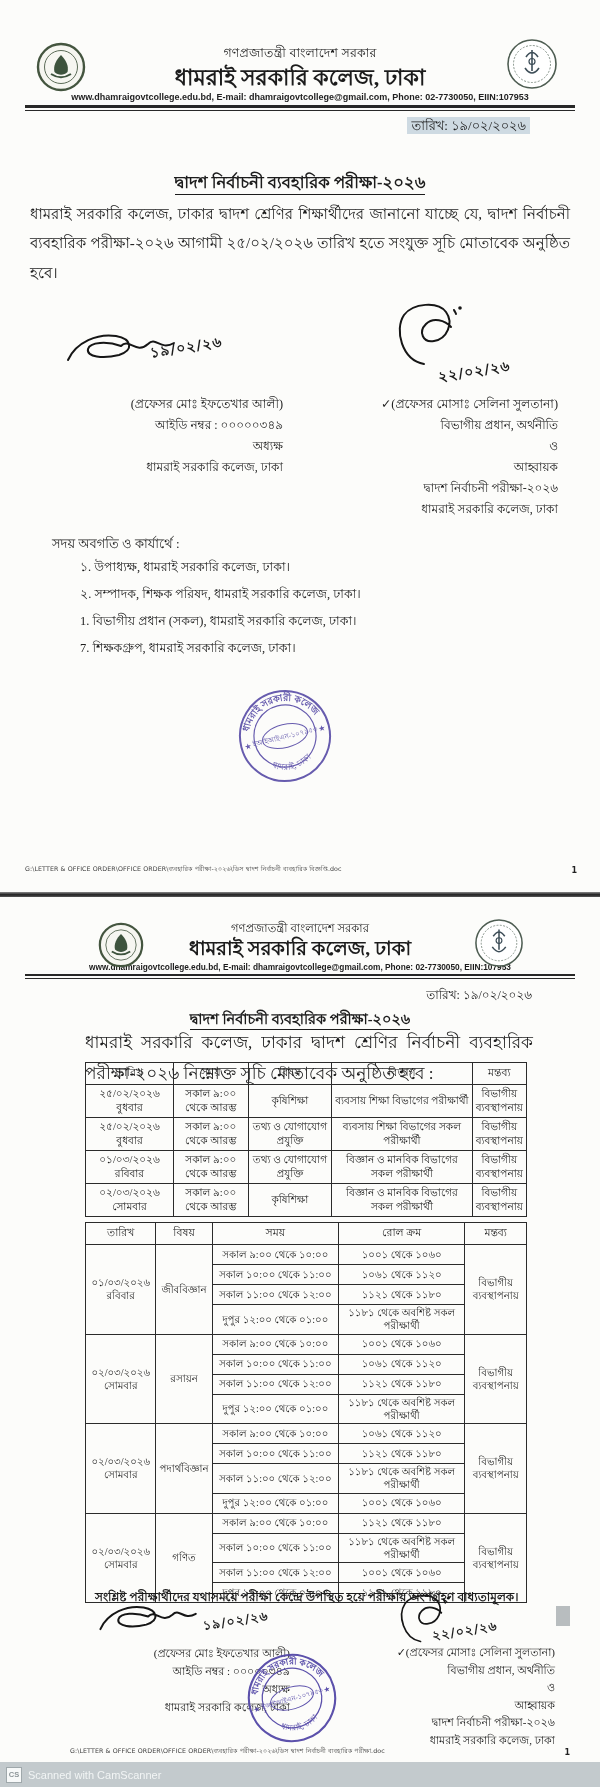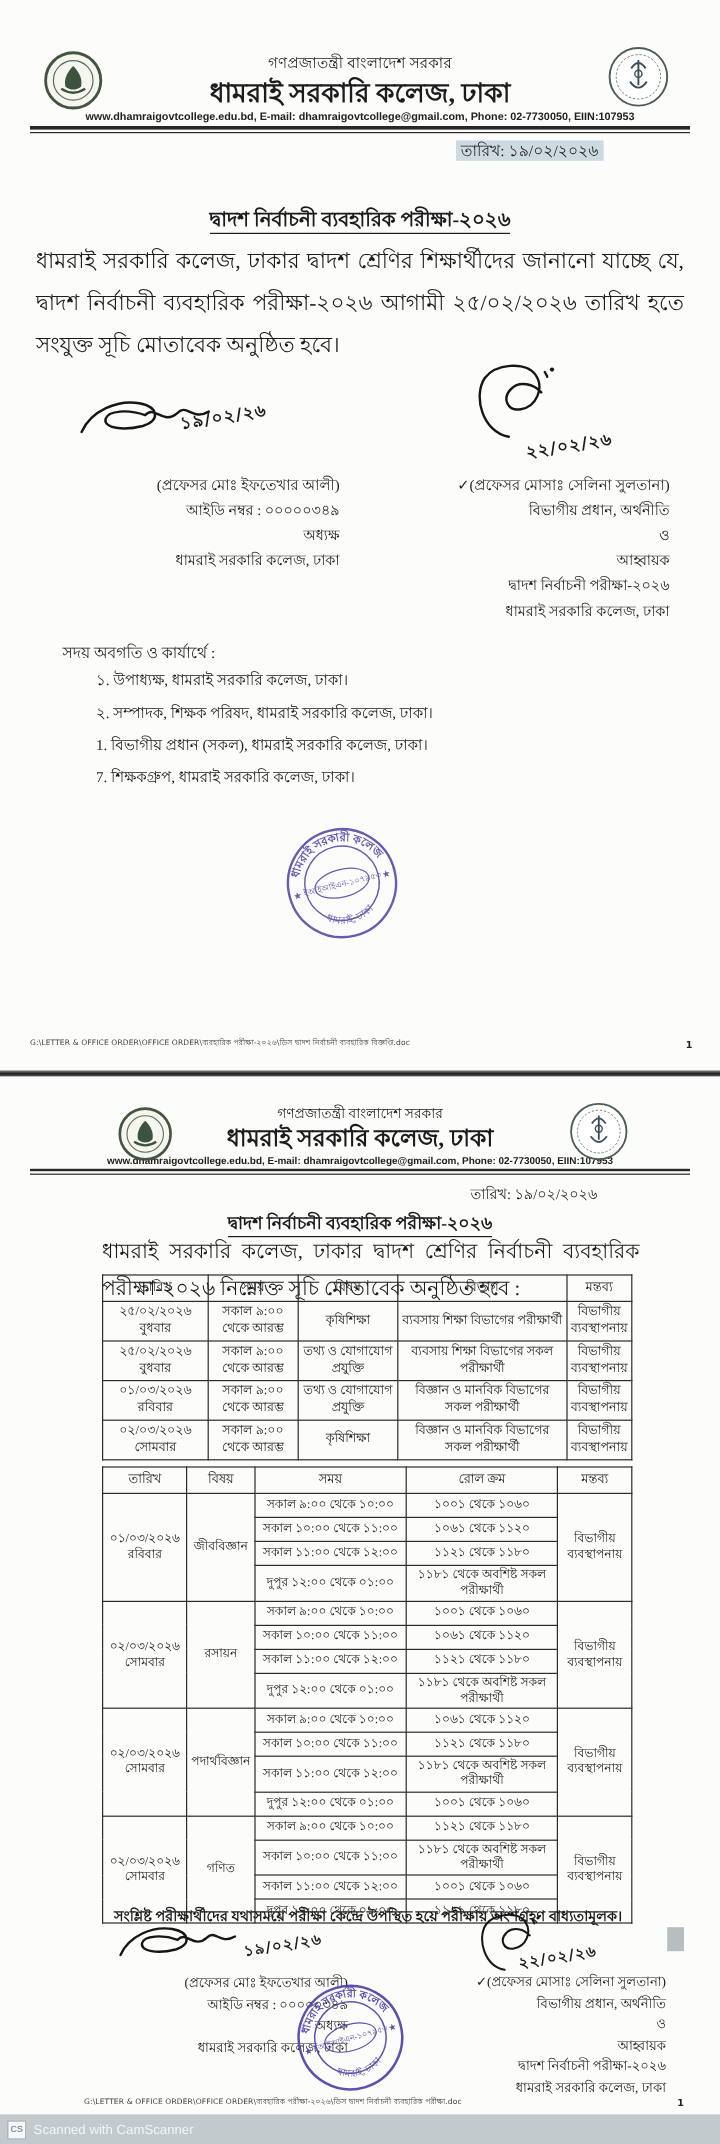--- a/index.html
+++ b/index.html
@@ -11,26 +11,26 @@
   .abs{position:absolute;}
   .center{text-align:center;width:100%;left:0;}
   .gov-line{font-size:12.5px;letter-spacing:.2px;}
   .college-line{font-size:22px;font-weight:bold;}
   .contact-line{font-size:9px;font-weight:bold;font-family:"Liberation Sans","DejaVu Sans",sans-serif;color:#222;}
   .rule-thick{height:2.5px;background:#282828;}
   .rule-thin{height:1px;background:#282828;}
   .gov-line2{font-size:11.5px;}
   .college-line2{font-size:19.5px;font-weight:bold;}
   .contact-line2{font-size:8.3px;font-weight:bold;font-family:"Liberation Sans","DejaVu Sans",sans-serif;}
-  .date-line{font-size:13px;text-align:left;}
+  .date-line{font-size:13px;text-align:right;}
   .date-hl{background:rgba(151,177,197,.45);padding:1px 4px;}
   .doc-title{font-size:16.5px;font-weight:bold;text-align:center;width:100%;left:0;}
   .doc-title span{border-bottom:1.6px solid #1c1c1c;padding-bottom:2px;}
   .doc-title2{font-size:14.5px;}
-  .para{font-size:18px;line-height:1.95;text-align:justify;}
+  .para{font-size:15px;line-height:1.95;text-align:justify;}
   .intro{font-size:17px;line-height:1.8;text-align:justify;}
   .sig-block{text-align:right;font-size:12px;line-height:21px;}
   .sig-block .nm{font-size:12.3px;}
   .sig-block2{font-size:11px;line-height:18px;}
   .sig-block2r{font-size:11px;line-height:17.5px;}
   .hand-date{font-family:"DejaVu Sans",sans-serif;font-size:14px;font-weight:bold;transform:rotate(-9deg);letter-spacing:1px;white-space:nowrap;}
   .hand-date.sm{font-size:12.5px;}
   .cc-head{font-size:13px;}
   .cc-list{list-style:none;margin:0;padding:0;font-size:12.5px;}
   .cc-list li{margin-bottom:7px;font-family:Liberation Serif, serif;}

